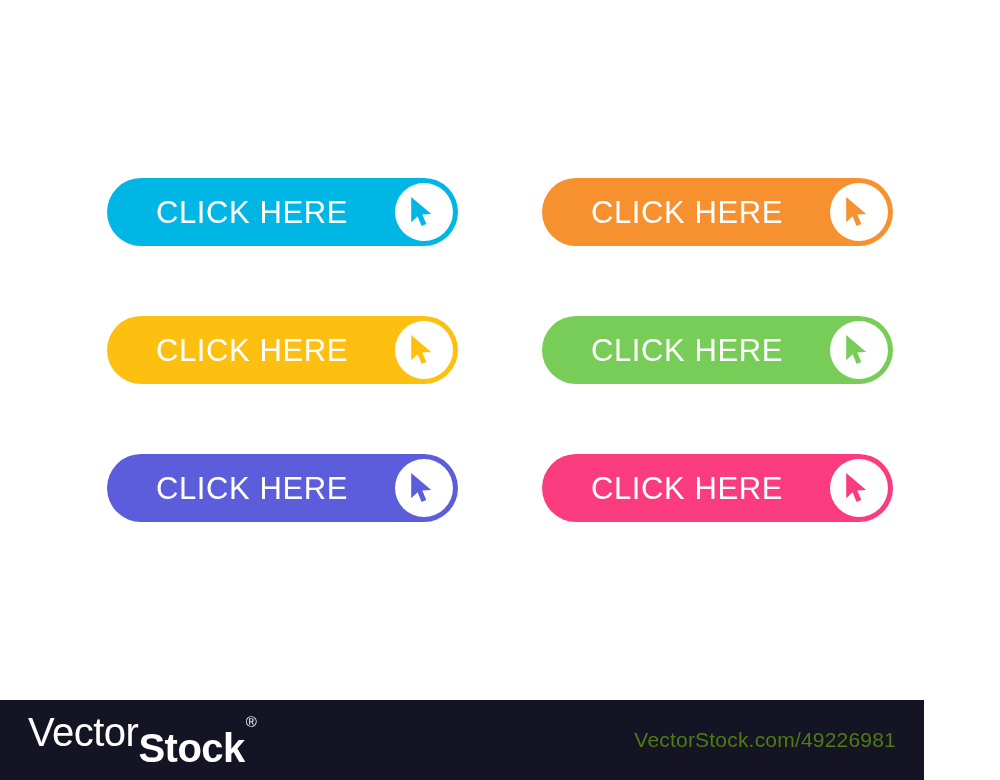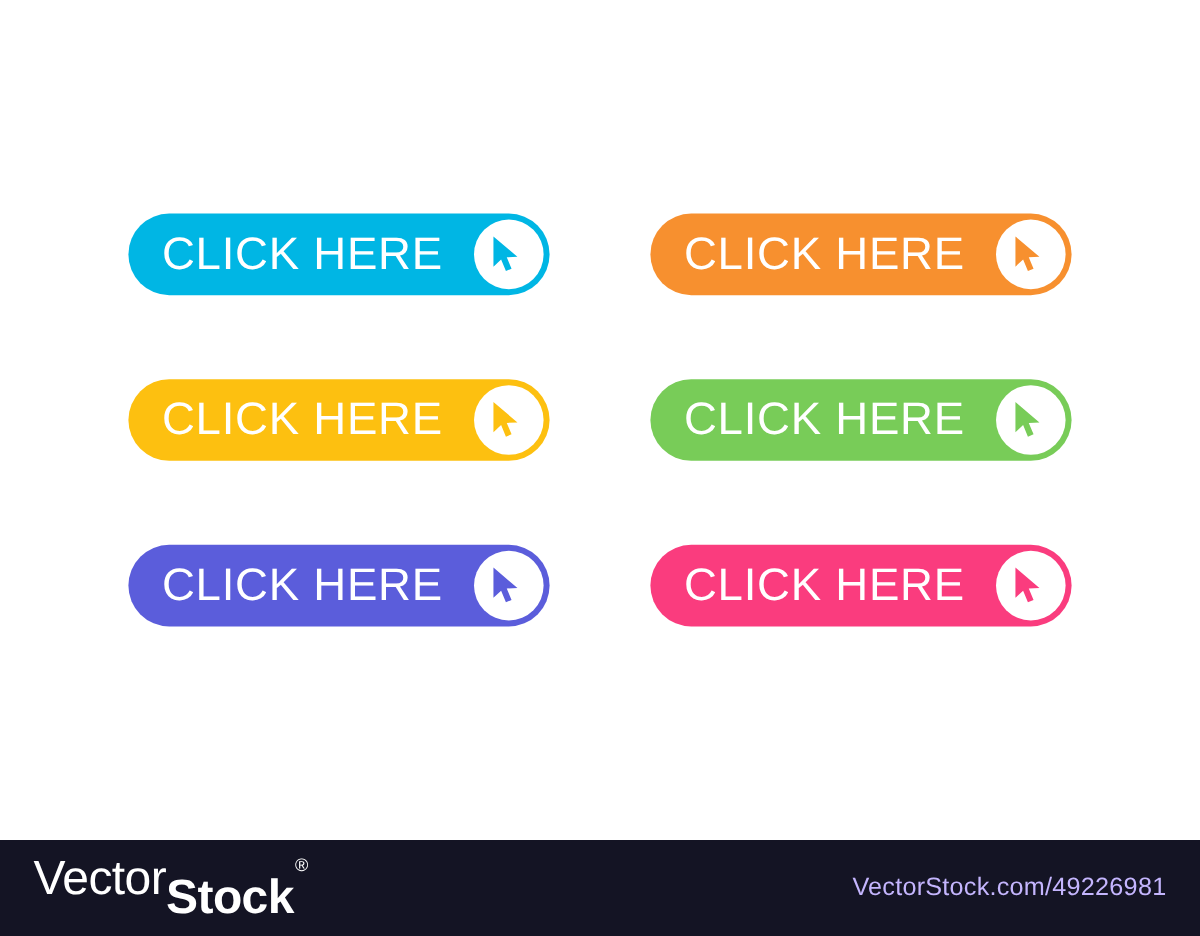--- a/index.html
+++ b/index.html
@@ -56,21 +56,21 @@
     left: 0;
     top: 0;
     width: 290px;
     height: 68px;
     display: flex;
     align-items: center;
     justify-content: center;
     color: #ffffff;
     font-family: "Liberation Sans", sans-serif;
     font-weight: 300;
-    font-size: 38px;
+    font-size: 31px;
     letter-spacing: 0.6px;
     line-height: 1;
     white-space: nowrap;
     user-select: none;
   }
 
   .cursor-badge {
     position: absolute;
     right: 5px;
     top: 5px;
@@ -88,21 +88,21 @@
     width: 30px;
     height: 32px;
     margin-left: -1px;
   }
 
   
   #watermark-bar {
     position: absolute;
     left: 0;
     top: 700px;
-    width: 1000px;
+    width: 924px;
     height: 80px;
     background: #141424;
     display: flex;
     align-items: center;
     justify-content: space-between;
     padding: 0 28px;
     box-sizing: border-box;
   }
 
   .wm-logo {
@@ -123,21 +123,21 @@
     line-height: 1;
     position: relative;
     top: 2px;
     margin-left: 1px;
   }
 
   .wm-url {
     font-family: "Liberation Sans", sans-serif;
     font-size: 21px;
     font-weight: 400;
-    color: #c4b5fd;
+    color: #4d7c0f;
     letter-spacing: 0.2px;
     user-select: none;
   }
 </style>
 </head>
 <body>
 
 <div id="artboard">
 
   <div class="button-grid">

